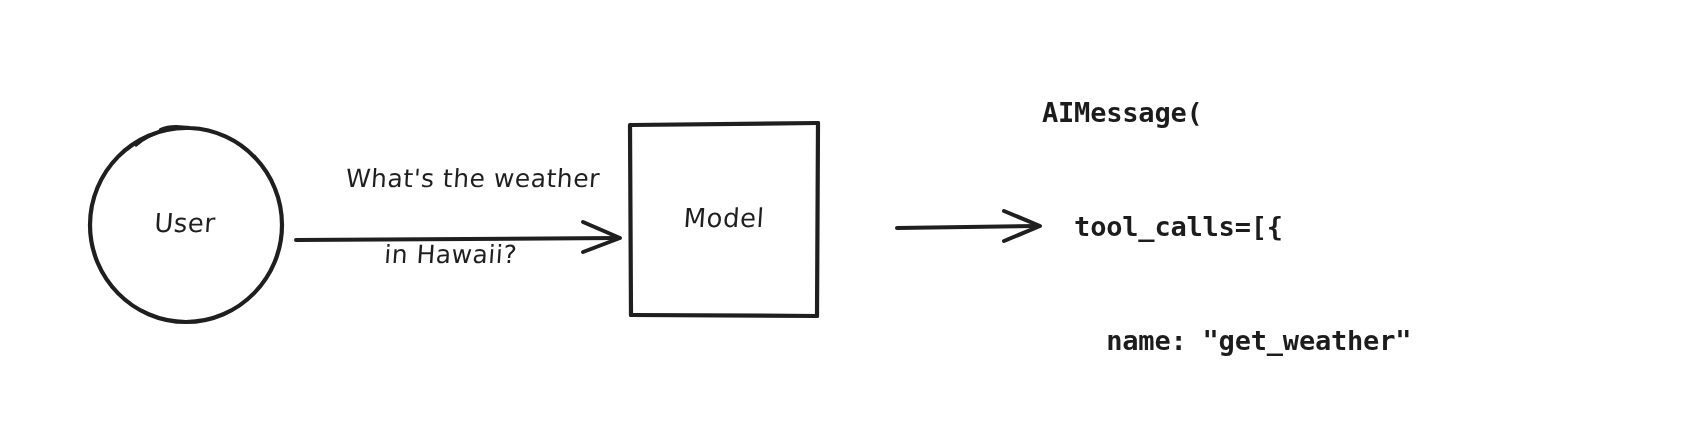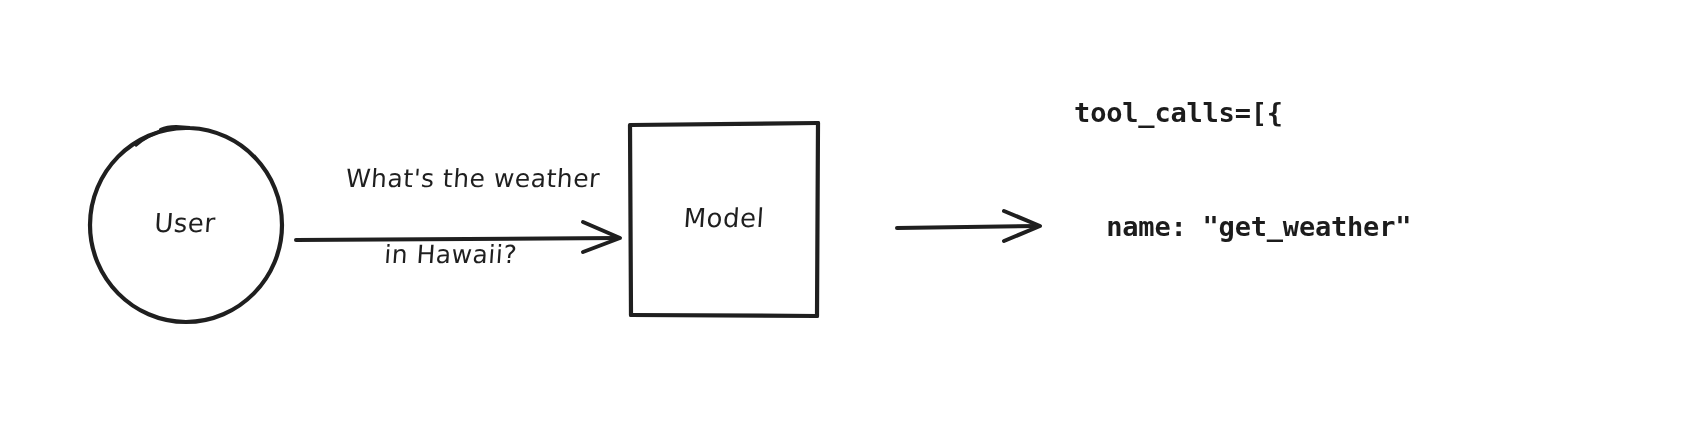--- a/index.html
+++ b/index.html
@@ -120,20 +120,21 @@
   <div class="hand-text" id="user-label">User</div>
 
   <div class="hand-text" id="model-label">Model</div>
 
   <div class="hand-text" id="edge-label">
     <span class="line1">What's the weather</span>
     <span class="line2">in Hawaii?</span>
   </div>
 
   <div id="code-block">
+    <span class="code-line">AIMessage(</span>
     <span class="code-line">  tool_calls=[{</span>
     <span class="code-line">    name: "get_weather"</span>
     
     
     
     
     
     
     
   </div>

